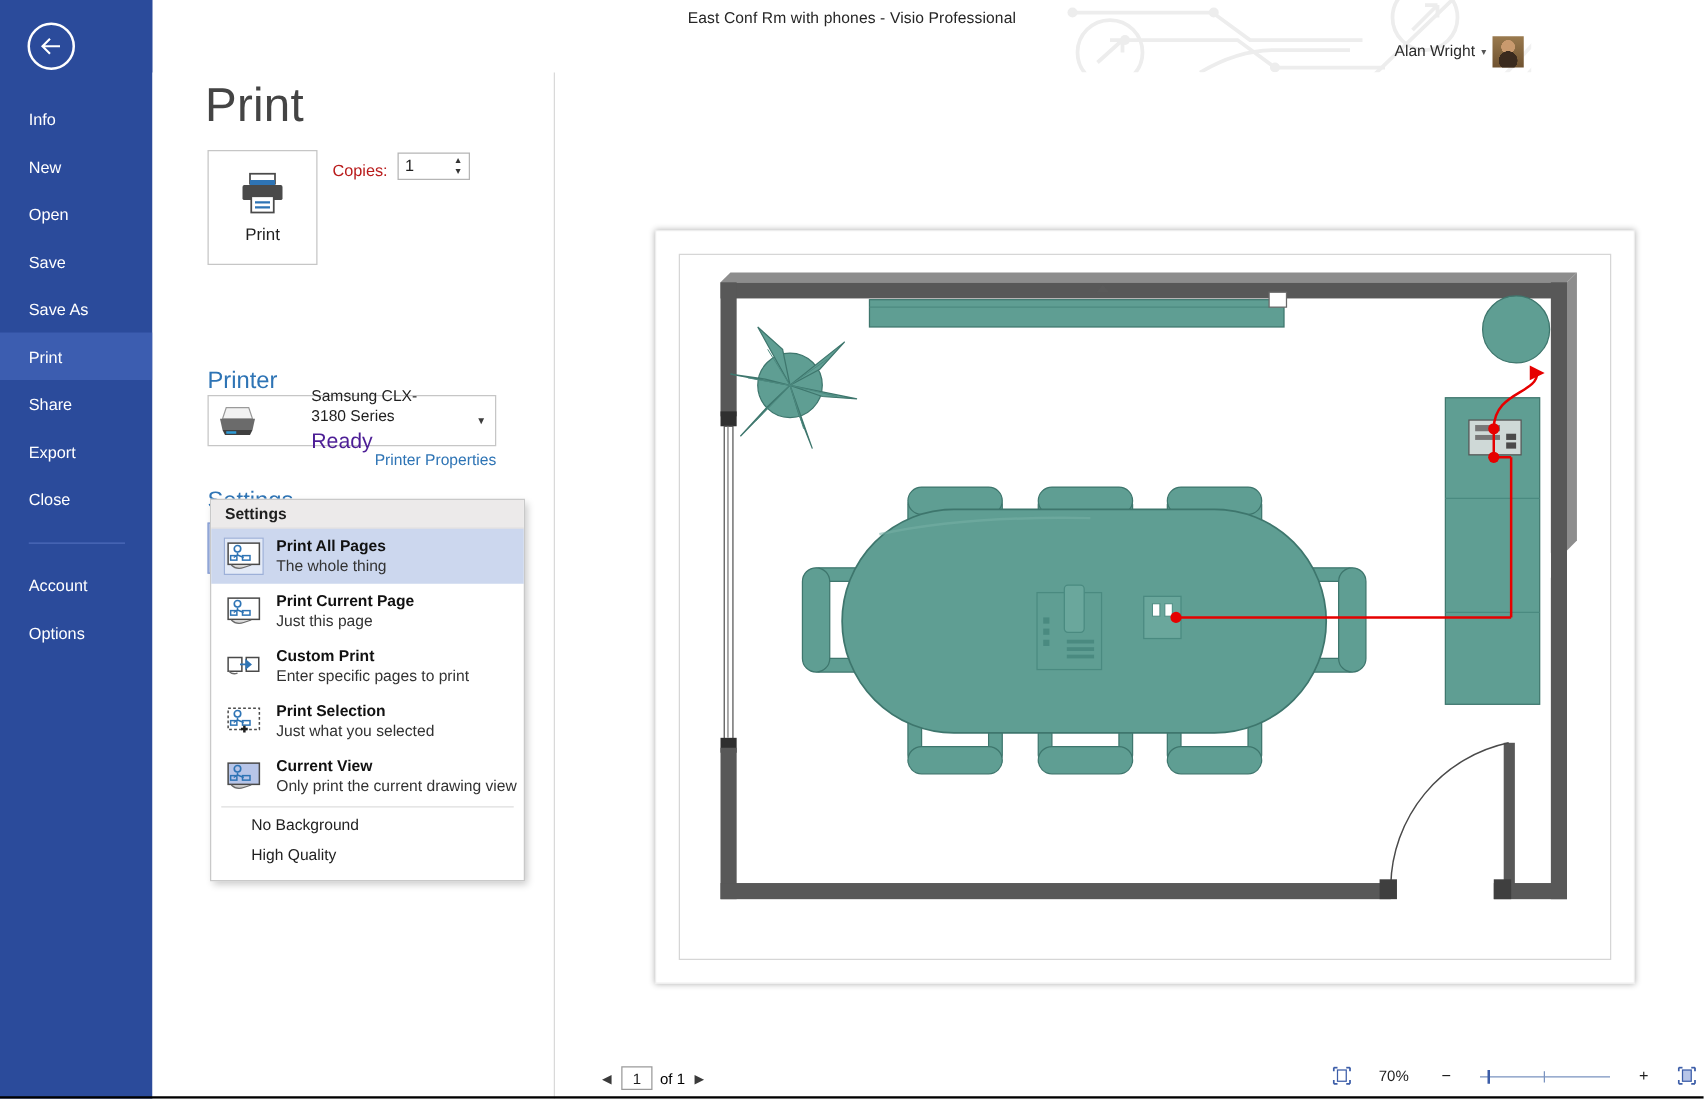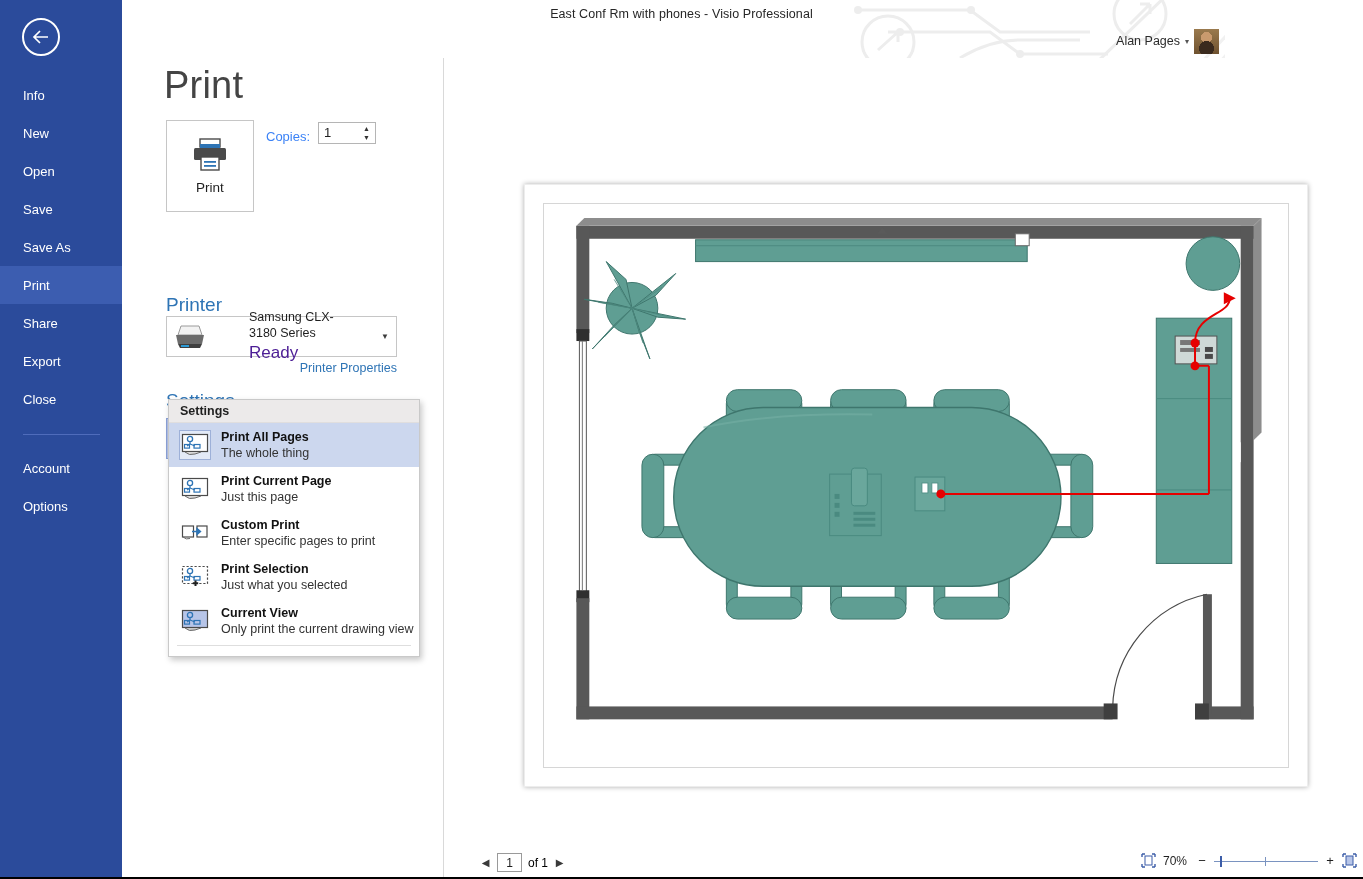--- a/index.html
+++ b/index.html
@@ -74,21 +74,21 @@
     letter-spacing: .2px;
   }
 
   #print-btn {
     position:absolute; left: 44px; top: 62px; width: 88px; height: 92px;
     border: 1px solid #c6c6c6; background:#fff;
     display:flex; flex-direction:column; align-items:center; justify-content:center; gap:7px;
   }
   #print-btn-label { font-size: 13.5px; color:#1f1f1f; }
 
-  #copies-label { position:absolute; left: 144px; top: 71px; font-size:13px; color:#3b82f6;text-align:center;}
+  #copies-label { position:absolute; left: 144px; top: 71px; font-size:13px; color:#b91c1c;text-align:center;}
   #copies-box {
     position:absolute; left: 196px; top: 64px; width: 58px; height: 22px;
     border:1px solid #b5b5b5; background:#fff;
   }
   #copies-value {
     position:absolute; left:5px; top:2px; font-size:13px; color:#1f1f1f;
   }
   .spin {
     position:absolute; right:4px; width:9px; height:7px;
     display:flex; align-items:center; justify-content:center; color:#333; font-size:7px;
@@ -185,21 +185,21 @@
     background:#ffffff;
   }
   #pagenav { position:absolute; left: 36px; top: 8px; display:flex; align-items:center; gap:6px;}
   .arrowbtn { color:#3a3a3a; font-size:10px; width:11px; text-align:center;}
   #page-box {
     width: 25px; height: 19px; border:1px solid #9a9a9a; background:#fff;
     display:flex; align-items:center; justify-content:center;
     font-size:12px; color:#1f1f1f;
   }
   #page-of { font-size:12px; color:#000000; }
-  #zoomctl { position:absolute; right: 6px; top: 8px; display:flex; align-items:center; gap:7px; }
+  #zoomctl { position:absolute; right: 6px; top: 8px; display:flex; align-items:center; gap:22px; }
   #zoom-pct { font-size:12px; color:#1f1f1f; min-width:27px; }
   #zoom-minus, #zoom-plus { font-size:13px; color:#1f1f1f; width:10px; text-align:center;}
   #zoom-slider { position:relative; width:104px; height:12px; }
   #zoom-track { position:absolute; left:0; top:6px; width:104px; height:1px; background:#7a93c0; }
   #zoom-mid { position:absolute; left:51px; top:2px; width:1px; height:9px; background:#7a93c0; }
   #zoom-thumb { position:absolute; left:6px; top:1px; width:2px; height:11px; background:#3c5da8; }
   .fitbtn { width:15px; height:15px; }
   #bottom-strip { position:absolute; left:0; top:877px; width:1363px; height:2px; background:#000; }
 </style>
 </head>
@@ -231,21 +231,21 @@
         <path d="M360 72 L408 20"></path>
           <path d="M378 72 L420 26"></path>
       </g>
     </svg>
     <div id="title-text">East Conf Rm with phones - Visio Professional</div>
     <div class="wbtn" id="btn-help">?</div>
     <div class="wbtn" id="btn-min">–</div>
     <div class="wbtn" id="btn-max">❑</div>
     <div class="wbtn" id="btn-close">✕</div>
     <div id="account-area">
-      <span id="account-name">Alan Pages</span>
+      <span id="account-name">Alan Wright</span>
       <span id="account-caret">▾</span>
       <span id="avatar"></span>
     </div>
   </div>
 
   <div id="leftnav">
     <div id="back-btn">
       <svg width="20" height="18" viewBox="0 0 20 18">
         <path d="M9 3 L3 9 L9 15 M3 9 H17" stroke="#ffffff" stroke-width="1.7" fill="none"></path>
       </svg>
@@ -432,20 +432,24 @@
                 <path d="M4 19 Q8 23 14 21 L20 19" fill="#c9c9c9" stroke="#6a6a6a" stroke-width="1"></path>
               </svg>
             </span>
             <span class="dd-txt">
               <div class="dd-title">Current View</div>
               <div class="dd-sub">Only print the current drawing view</div>
             </span>
           </div>
         </div>
       <div id="dd-sep"></div>
+      <div id="dd-toggles">
+          <div class="dd-simple">No Background</div>
+          <div class="dd-simple">High Quality</div>
+        </div>
       <div id="dd-bottompad"></div>
     </div>
   </div>
 
   <div id="divider-v"></div>
 
   <div id="preview-area">
     <div id="paper">
       <div id="paper-inner">
         <svg id="floorplan" viewBox="0 0 748 567" preserveAspectRatio="xMidYMid meet">

